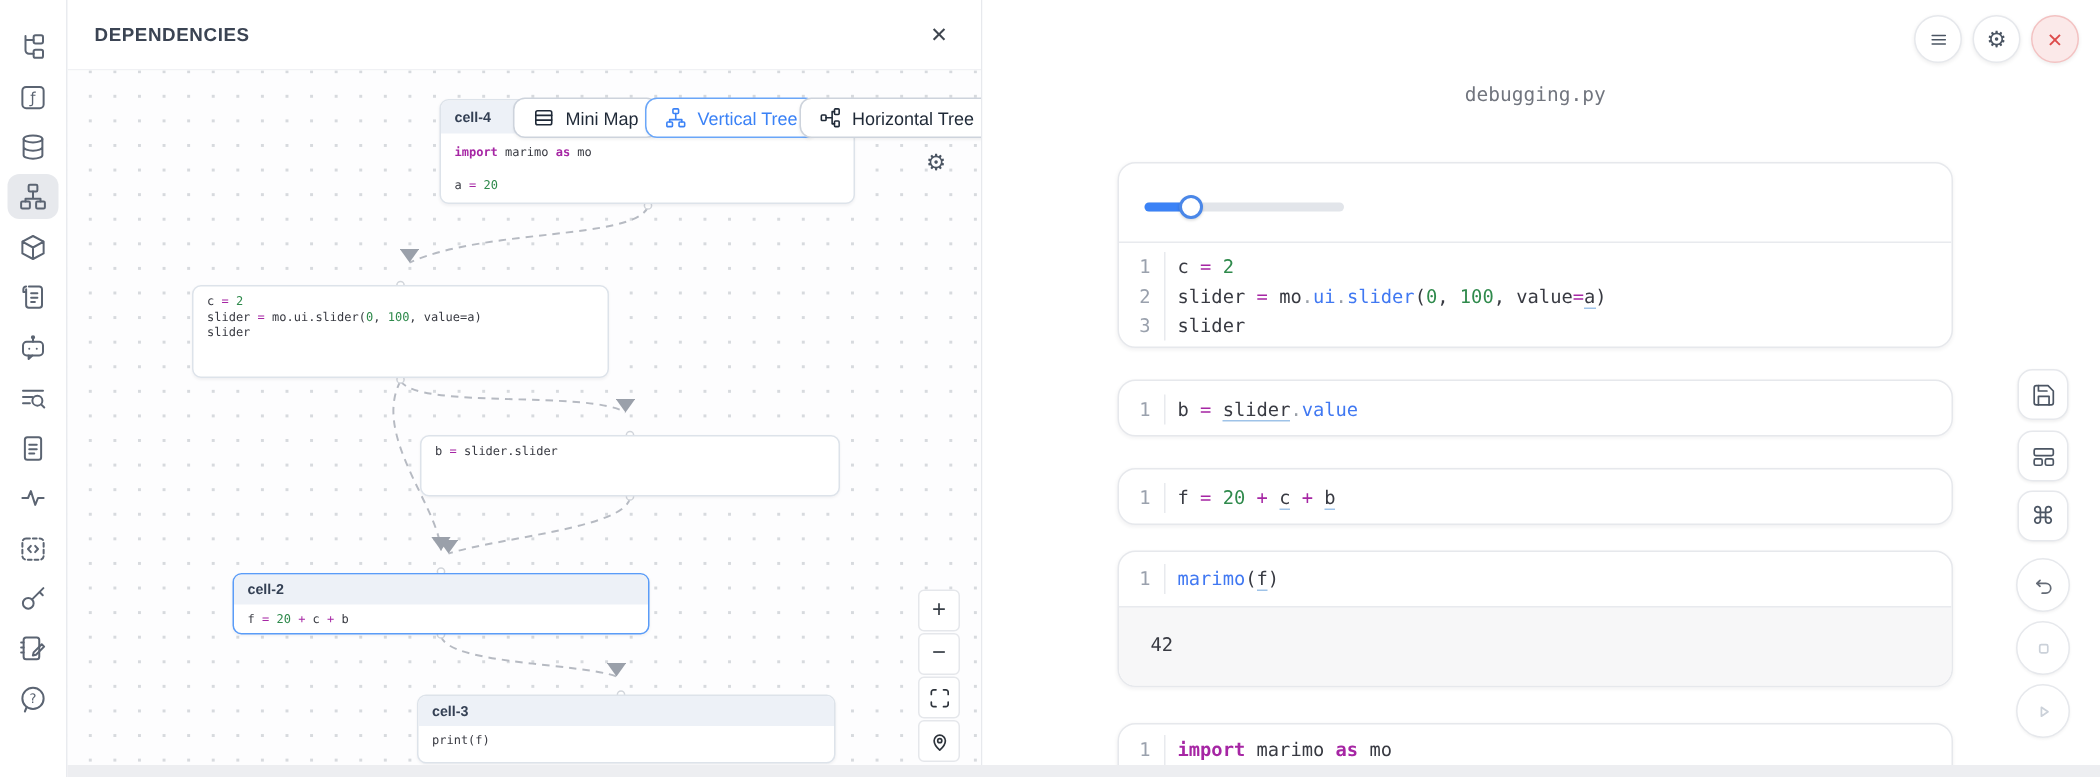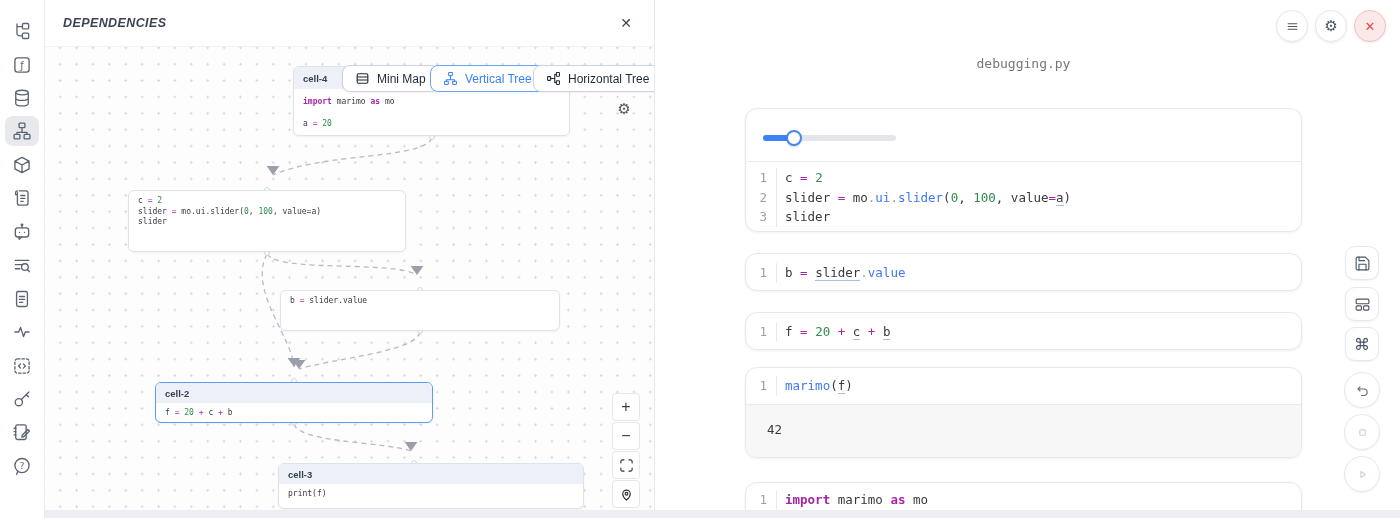--- a/index.html
+++ b/index.html
@@ -15,21 +15,21 @@
   .sb-item.active { background:#e7e9ed; }
   .sb-item svg { width:20px; height:20px; stroke:#5b6472; stroke-width:1.6;
     fill:none; stroke-linecap:round; stroke-linejoin:round; }
   .sb-item text { fill:#5b6472; stroke:none; }
 
   
   .dep-panel { position:absolute; left:45px; top:0; width:610px; height:518px;
     background:#fff; border-right:1px solid #e7e9ed; }
   .dep-header { position:relative; height:47px; border-bottom:1px solid #f0f1f4;
     display:flex; align-items:center; padding:0 18px; }
-  .dep-title { font-size:12.5px; font-weight:bold; letter-spacing:.4px; color:#3b4453;font-style:italic; }
+  .dep-title { font-size:12.5px; font-weight:bold; letter-spacing:.4px; color:#3b4453; }
   .dep-close { position:absolute; right:18px; top:13px; width:20px; height:20px;
     display:flex; align-items:center; justify-content:center; font-size:14px;
     color:#3f4650; cursor:pointer; }
 
   .graph { position:absolute; left:0; top:47px; width:609px; height:471px;
     background-color:#fdfdfe;
     background-image:radial-gradient(circle, #d7dade 1.05px, transparent 1.05px);
     background-size:16.4px 16.4px; background-position:7px 9px; overflow:hidden; }
 
   .edges { position:absolute; left:0; top:0; width:609px; height:471px; }
@@ -251,27 +251,27 @@
       </svg>
 
       <div class="gnode tall" style="left:248px;top:19px;width:277px;height:70px">
         <div class="gnode-h">cell-4</div>
         <div class="gnode-b"><div><span class="tk-kw">import</span><span class="tk-tx"> marimo </span><span class="tk-kw">as</span><span class="tk-tx"> mo</span></div><div>&nbsp;</div><div><span class="tk-tx">a </span><span class="tk-op">=</span><span class="tk-tx"> </span><span class="tk-num">20</span></div></div>
       </div>
       <div class="gnode" style="left:83px;top:143px;width:278px;height:62px">
         <div class="gnode-b"><div><span class="tk-tx">c </span><span class="tk-op">=</span><span class="tk-tx"> </span><span class="tk-num">2</span></div><div><span class="tk-tx">slider </span><span class="tk-op">=</span><span class="tk-tx"> mo.ui.slider(</span><span class="tk-num">0</span><span class="tk-tx">, </span><span class="tk-num">100</span><span class="tk-tx">, value=a)</span></div><div><span class="tk-tx">slider</span></div></div>
       </div>
       <div class="gnode" style="left:235px;top:243px;width:280px;height:41px">
-        <div class="gnode-b"><div><span class="tk-tx">b </span><span class="tk-op">=</span><span class="tk-tx"> slider.value</span></div></div>
+        <div class="gnode-b"><div><span class="tk-tx">b </span><span class="tk-op">=</span><span class="tk-tx"> slider.slider</span></div></div>
       </div>
       <div class="gnode selected" style="left:110px;top:335px;width:278px;height:41px">
         <div class="gnode-h">cell-2</div>
         <div class="gnode-b"><div><span class="tk-tx">f </span><span class="tk-op">=</span><span class="tk-tx"> </span><span class="tk-num">20</span><span class="tk-tx"> </span><span class="tk-op">+</span><span class="tk-tx"> c </span><span class="tk-op">+</span><span class="tk-tx"> b</span></div></div>
       </div>
-      <div class="gnode" style="left:233px;top:416px;width:306px;height:46px">
+      <div class="gnode" style="left:233px;top:416px;width:279px;height:46px">
         <div class="gnode-h">cell-3</div>
         <div class="gnode-b"><div><span class="tk-tx">print(f)</span></div></div>
       </div>
 
       <button class="gtoolbar-btn" style="left:297px">
         <svg viewBox="0 0 24 24">
             <rect x="3.5" y="4.5" width="17" height="15" rx="2"></rect>
             <path d="M3.5 9.5h17M3.5 14.5h17"></path>
           </svg>
         <span>Mini Map</span>

